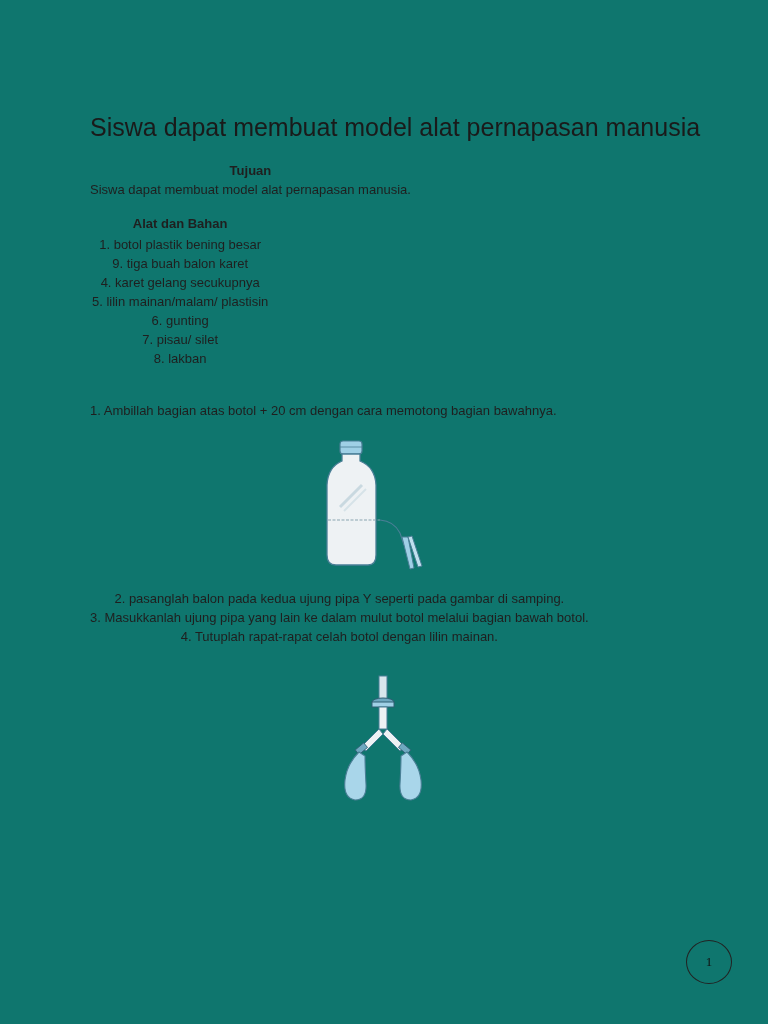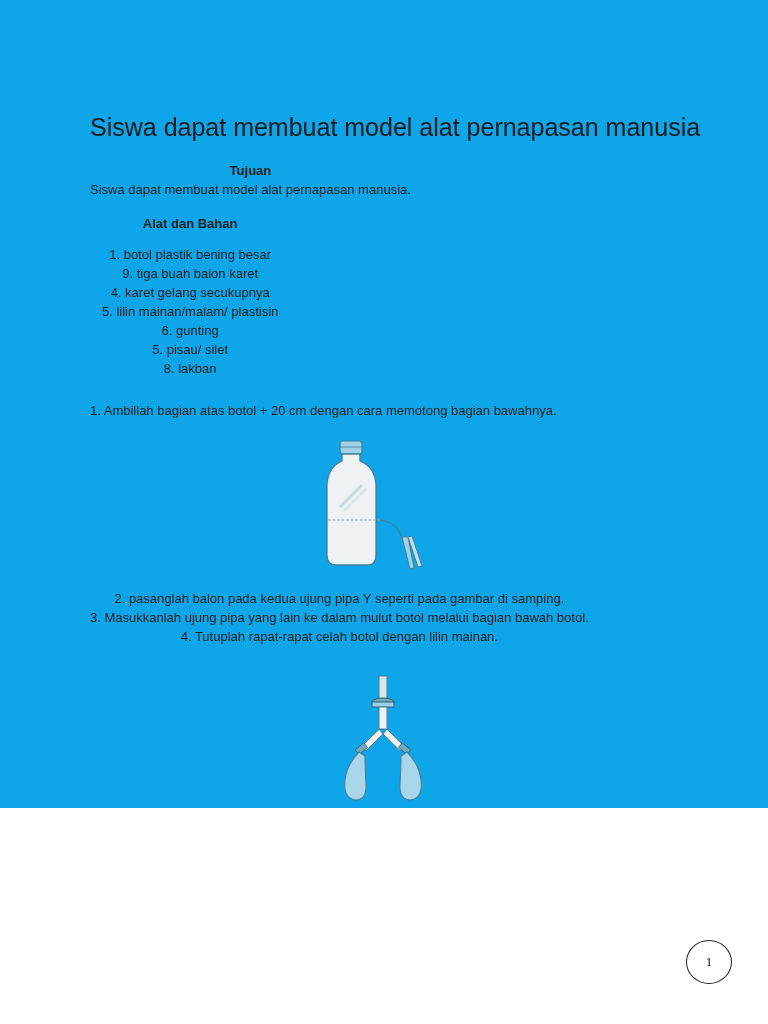--- a/index.html
+++ b/index.html
@@ -11,22 +11,22 @@
       width: 768px;
       height: 1024px;
       position: relative;
       overflow: hidden;
       font-family: "Liberation Sans", "DejaVu Sans", sans-serif;
       color: #1a1a1a;
     }
     .page {
       position: absolute;
       left: 0; top: 0;
-      width: 768px; height: 808px;
-      background: #0ea5e9;
+      width: 768px; height: 1024px;
+      background: #0f766e;
     }
     .title {
       position: absolute;
       left: 90px;
       top: 113px;
       font-size: 25px;
       font-weight: normal;
       color: #1a1a1a;
       letter-spacing: 0px;
       white-space: nowrap;
@@ -43,21 +43,21 @@
     }
     .heading {
       font-weight: bold;
       display: block;
     }
     .line {
       display: block;
     }
     .list {
       list-style: none;
-      margin: 12px;
+      margin: 2px;
       padding: 0;
     }
     .list li {
       display: block;
     }
     .figure {
       position: absolute;
     }
     .page-number {
       position: absolute;
@@ -89,21 +89,21 @@
   </div>
 
   <div class="block" style="top:214px;">
     <span class="heading">Alat dan Bahan</span>
     <ul class="list">
       <li>1. botol plastik bening besar</li>
       <li>9. tiga buah balon karet</li>
       <li>4. karet gelang secukupnya</li>
       <li>5. lilin mainan/malam/ plastisin</li>
       <li>6. gunting</li>
-      <li>5. pisau/ silet</li>
+      <li>7. pisau/ silet</li>
       <li>8. lakban</li>
     </ul>
   </div>
 
   <div class="block" style="top:401px;">
     <span class="line">1. Ambillah bagian atas botol + 20 cm dengan cara memotong bagian bawahnya.</span>
   </div>
 
   <div class="figure" style="left:318px; top:437px; width:130px; height:140px;">
     <svg width="130" height="140" viewBox="0 0 130 140">

